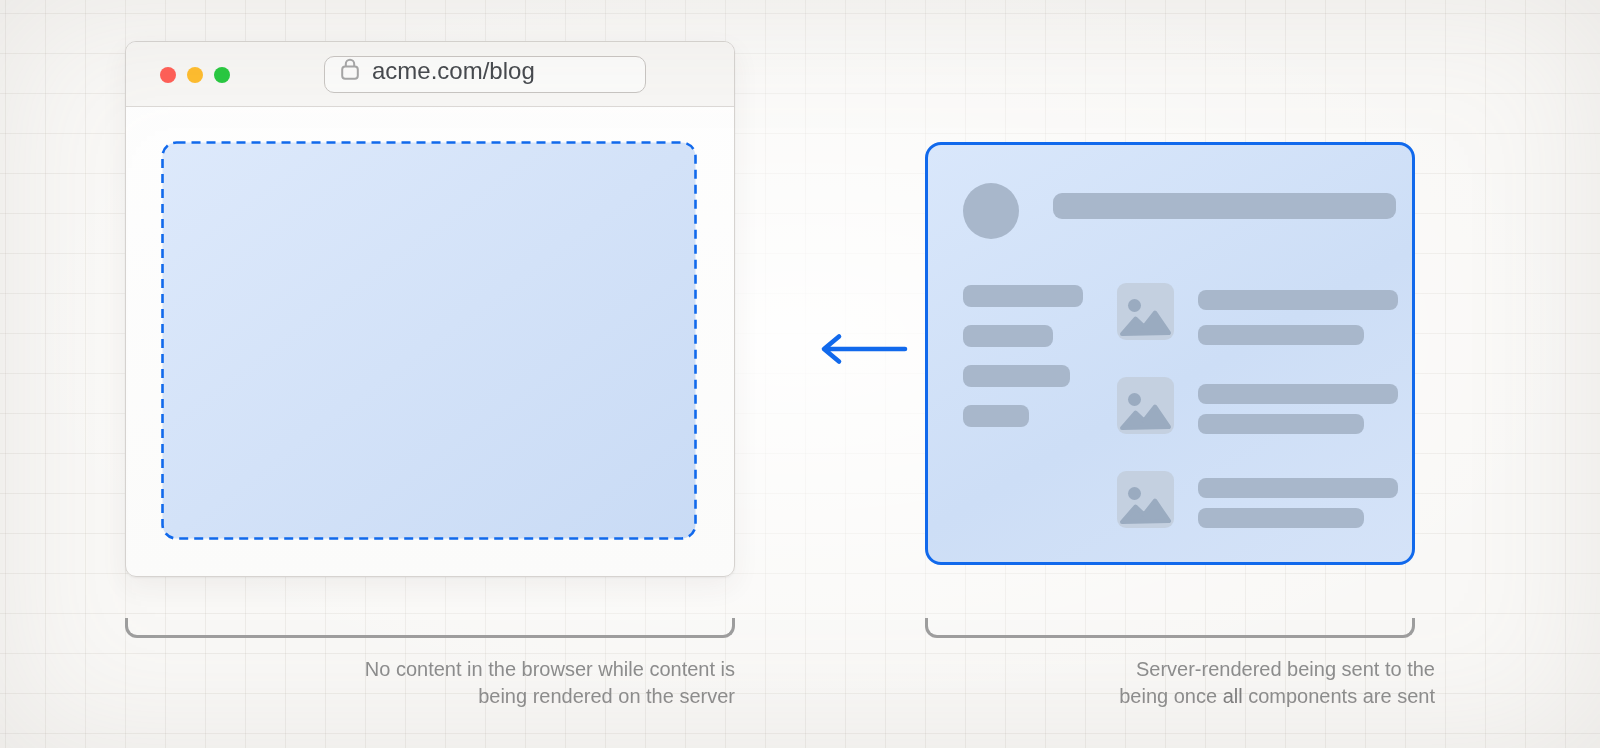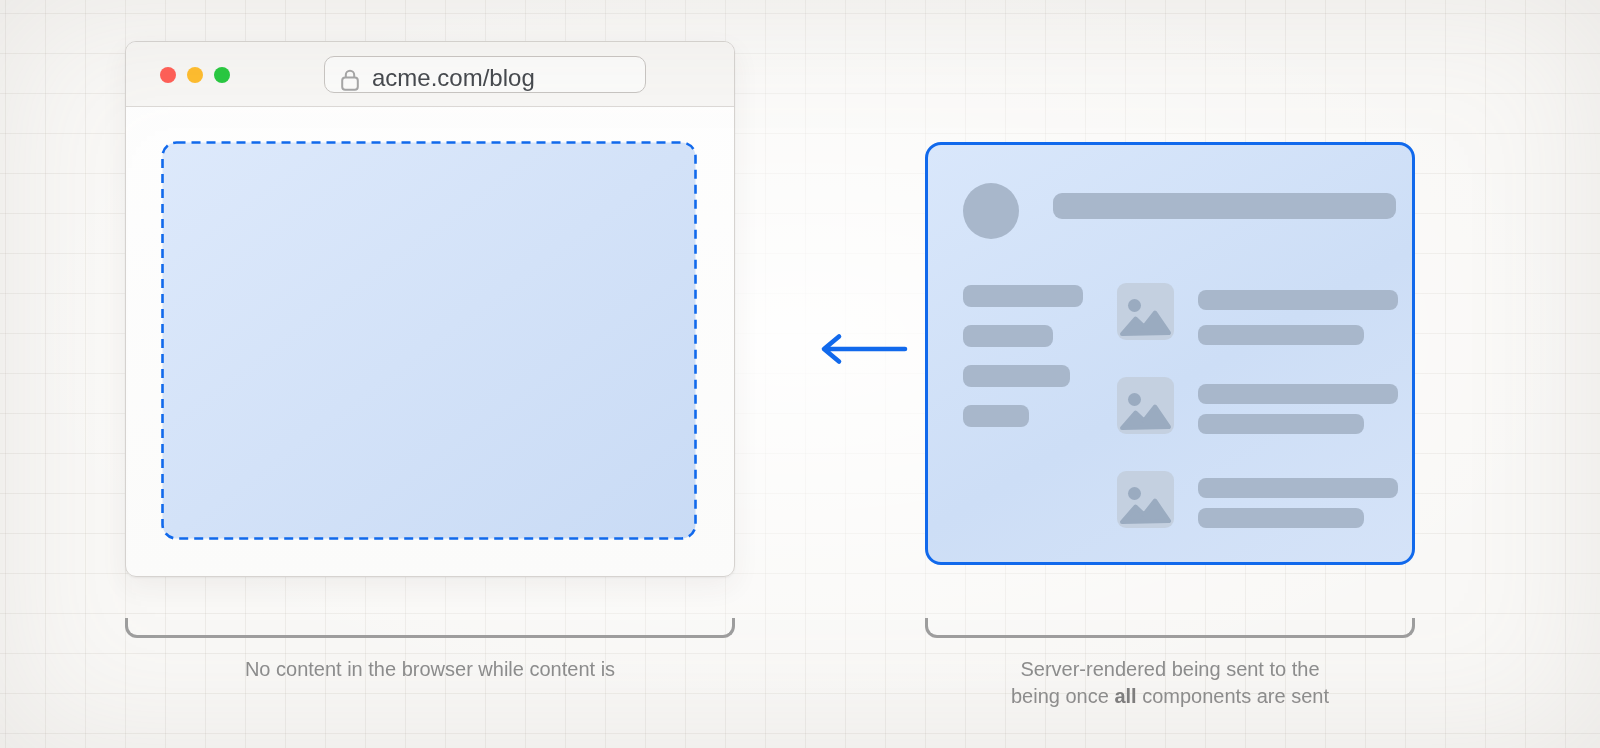--- a/index.html
+++ b/index.html
@@ -28,21 +28,21 @@
     border-bottom:1px solid #dcd9d6;border-radius:10px 10px 0 0;
   }
   .lights{position:absolute;left:34px;top:25px;display:flex;gap:11px;}
   .light{width:16px;height:16px;border-radius:50%;}
   .light.red{background:var(--traffic-red,#ff5f57);}
   .light.yellow{background:var(--traffic-yellow,#febc2e);}
   .light.green{background:var(--traffic-green,#28c840);}
   .url-pill{
     position:absolute;left:198px;top:14px;width:322px;height:37px;box-sizing:border-box;
     border:1.5px solid #c8c5c2;border-radius:10px;background:rgba(255,255,255,0.55);
-    display:flex;align-items:flex-end;padding:0 15px;gap:12px;
+    display:flex;align-items:flex-start;padding:0 15px;gap:12px;
   }
   .url-text{font-size:24px;color:var(--url-text,#46494e);white-space:nowrap;}
   .lock{flex:0 0 auto;display:block;color:var(--lock-gray,#a6a6a6);}
 
   .dashed-wrap{position:absolute;left:35px;top:99px;width:536px;height:399px;}
 
   
   .server-card{
     position:absolute;left:925px;top:142px;width:490px;height:423px;box-sizing:border-box;
     border:3px solid var(--accent-blue,#1169ec);border-radius:16px;
@@ -63,25 +63,25 @@
   
   .bracket{
     position:absolute;top:618px;height:20px;box-sizing:border-box;
     border:3px solid var(--bracket-gray,#9e9e9e);border-top:none;
     border-radius:0 0 12px 12px;
   }
   .bracket.left{left:125px;width:610px;}
   .bracket.right{left:925px;width:490px;}
   .caption{
     position:absolute;top:656px;font-size:20px;line-height:27px;
-    color:var(--caption-gray,#8d8d8d);text-align:center;
+    color:var(--caption-gray,#8d8d8d);text-align:right;
   }
   .caption.left{left:125px;width:610px;}
   .caption.right{left:905px;width:530px;}
-  .caption b{font-weight:700;color:#7e7e7e;}
+  .caption b{font-weight:400;color:#7e7e7e;}
 </style>
 </head>
 <body>
 
 <div class="canvas">
 
   <div class="browser">
     <div class="topbar">
       <div class="lights">
         <span class="light red"></span>
@@ -148,20 +148,21 @@
     </div>
     <div class="sk bar" style="left:270px;top:333px;width:200px;height:20px;"></div>
     <div class="sk bar" style="left:270px;top:363px;width:166px;height:20px;"></div>
   </div>
 
   <div class="bracket left"></div>
   <div class="bracket right"></div>
 
   <div class="caption left">
     <div>No content in the browser while content is</div>
+    <div>being rendered on the server</div>
   </div>
 
   <div class="caption right">
     <div>Server-rendered being sent to the</div>
     <div><span>being once </span><b>all</b><span> components are sent</span></div>
   </div>
 
   <div class="vignette"></div>
 </div>
 

